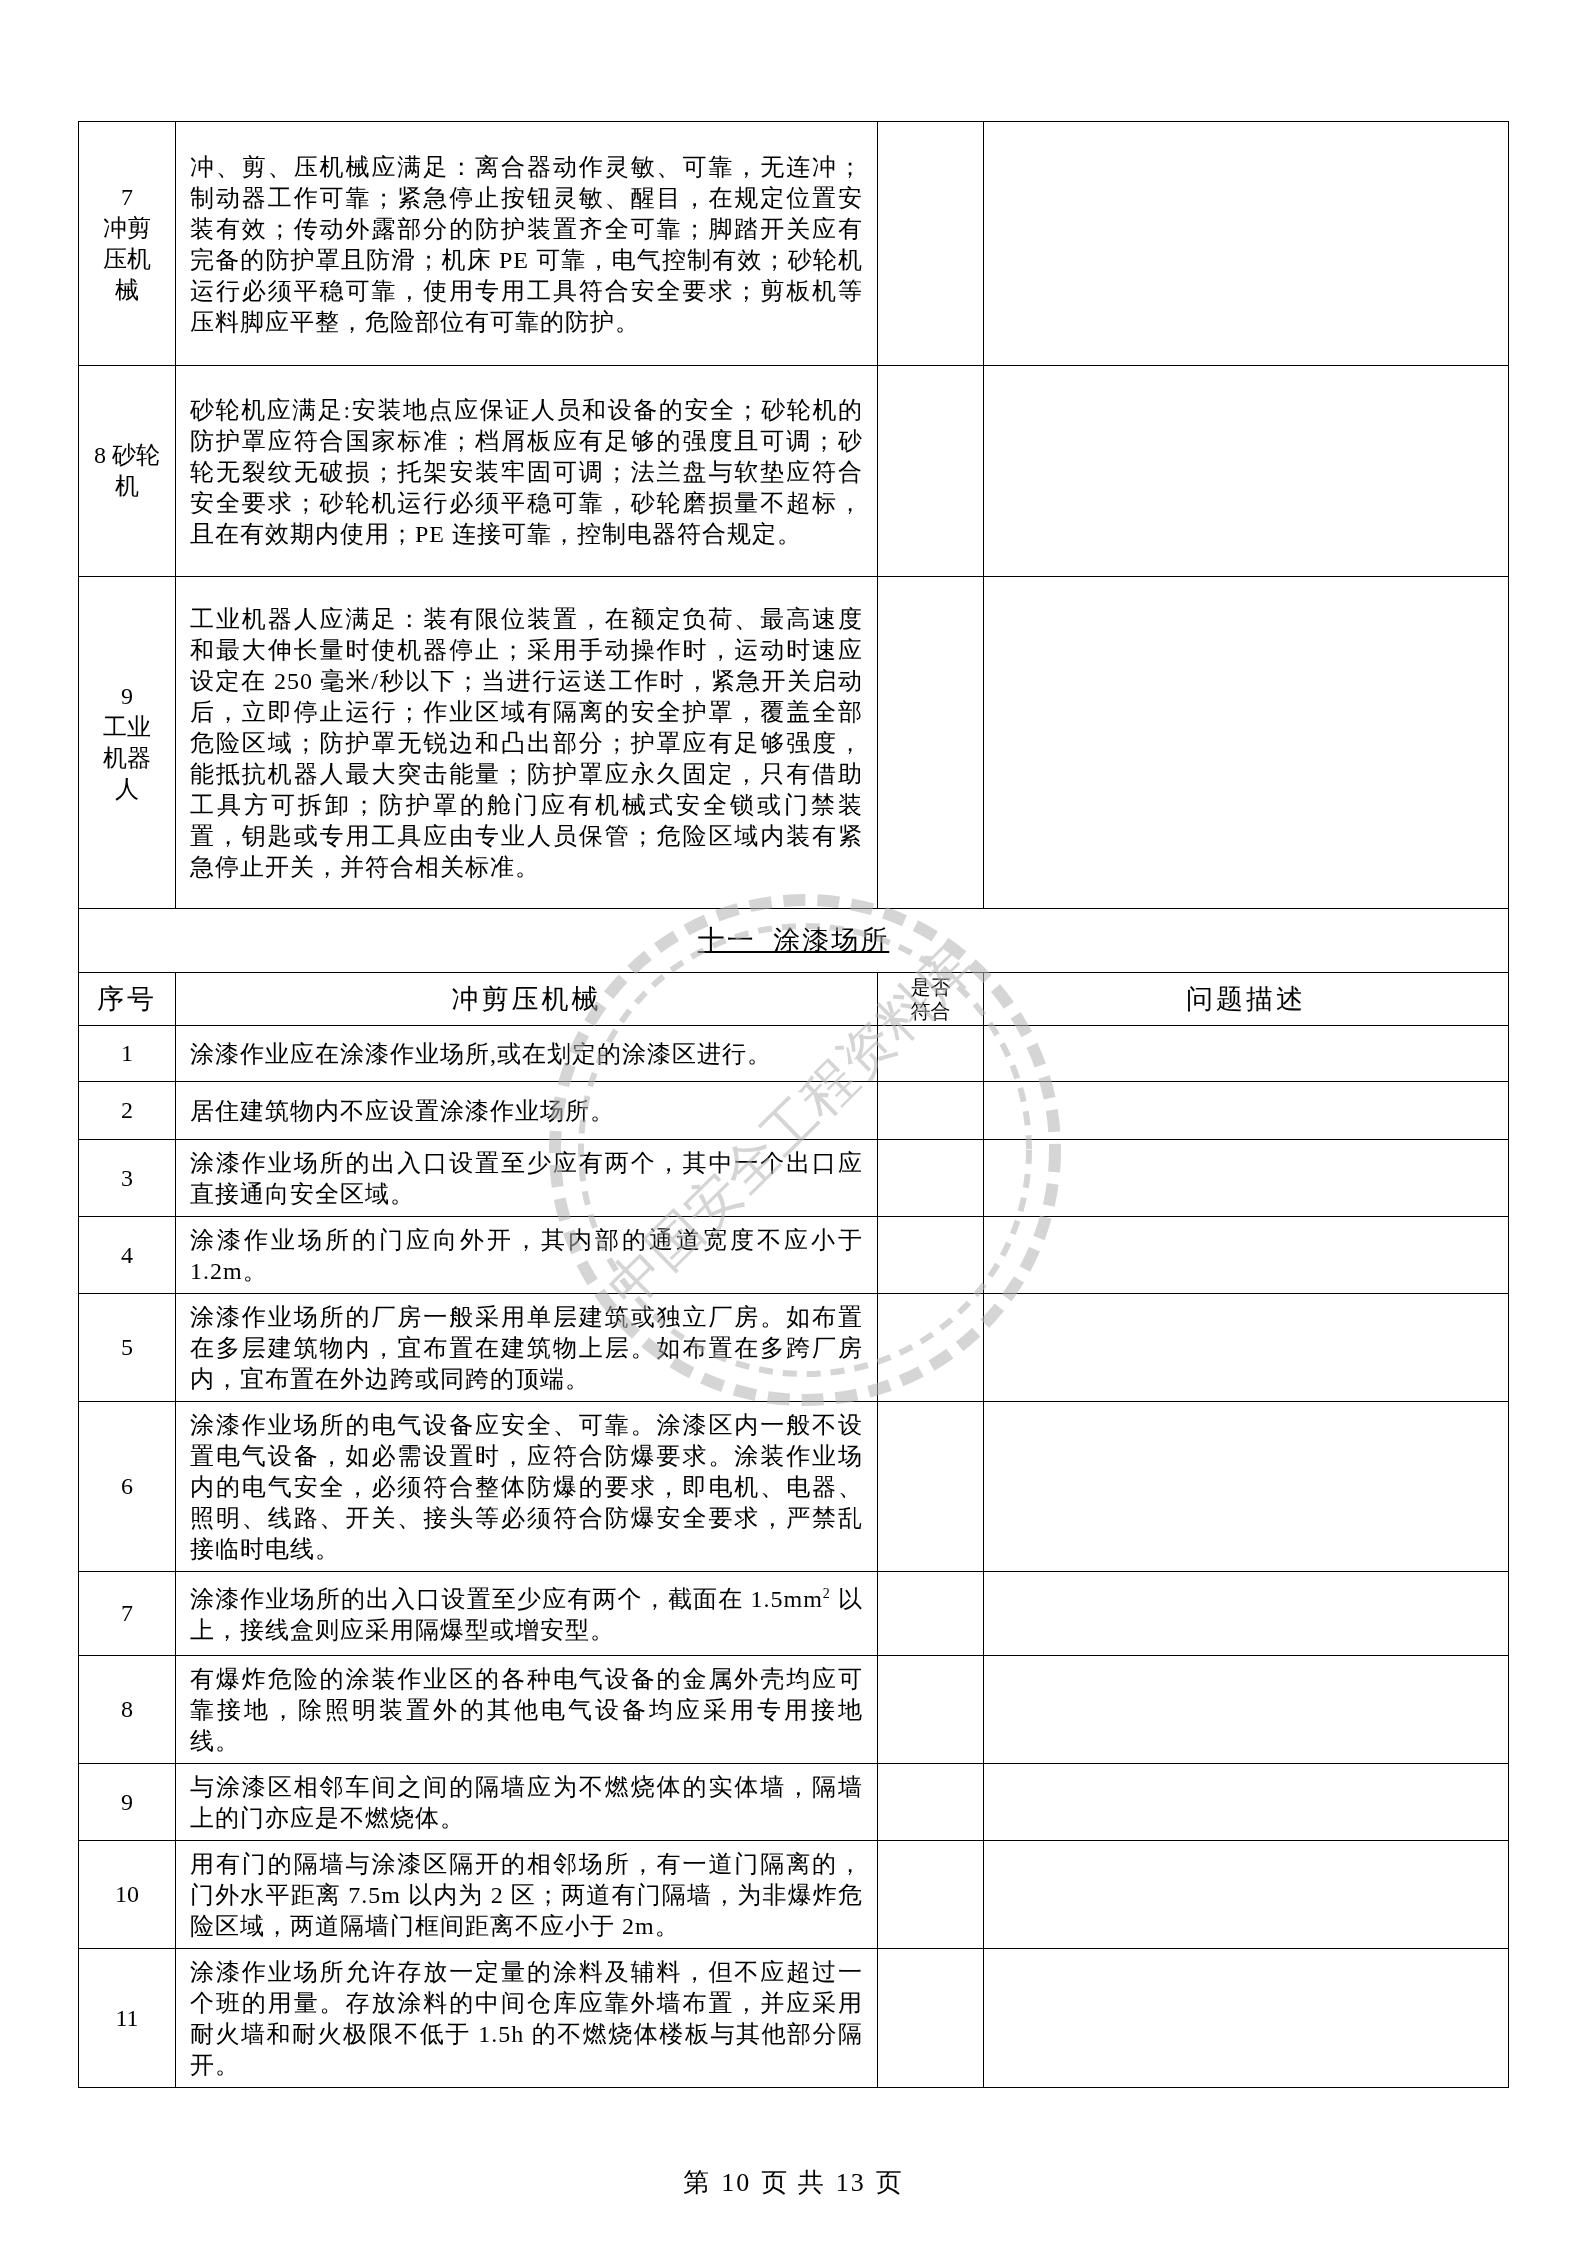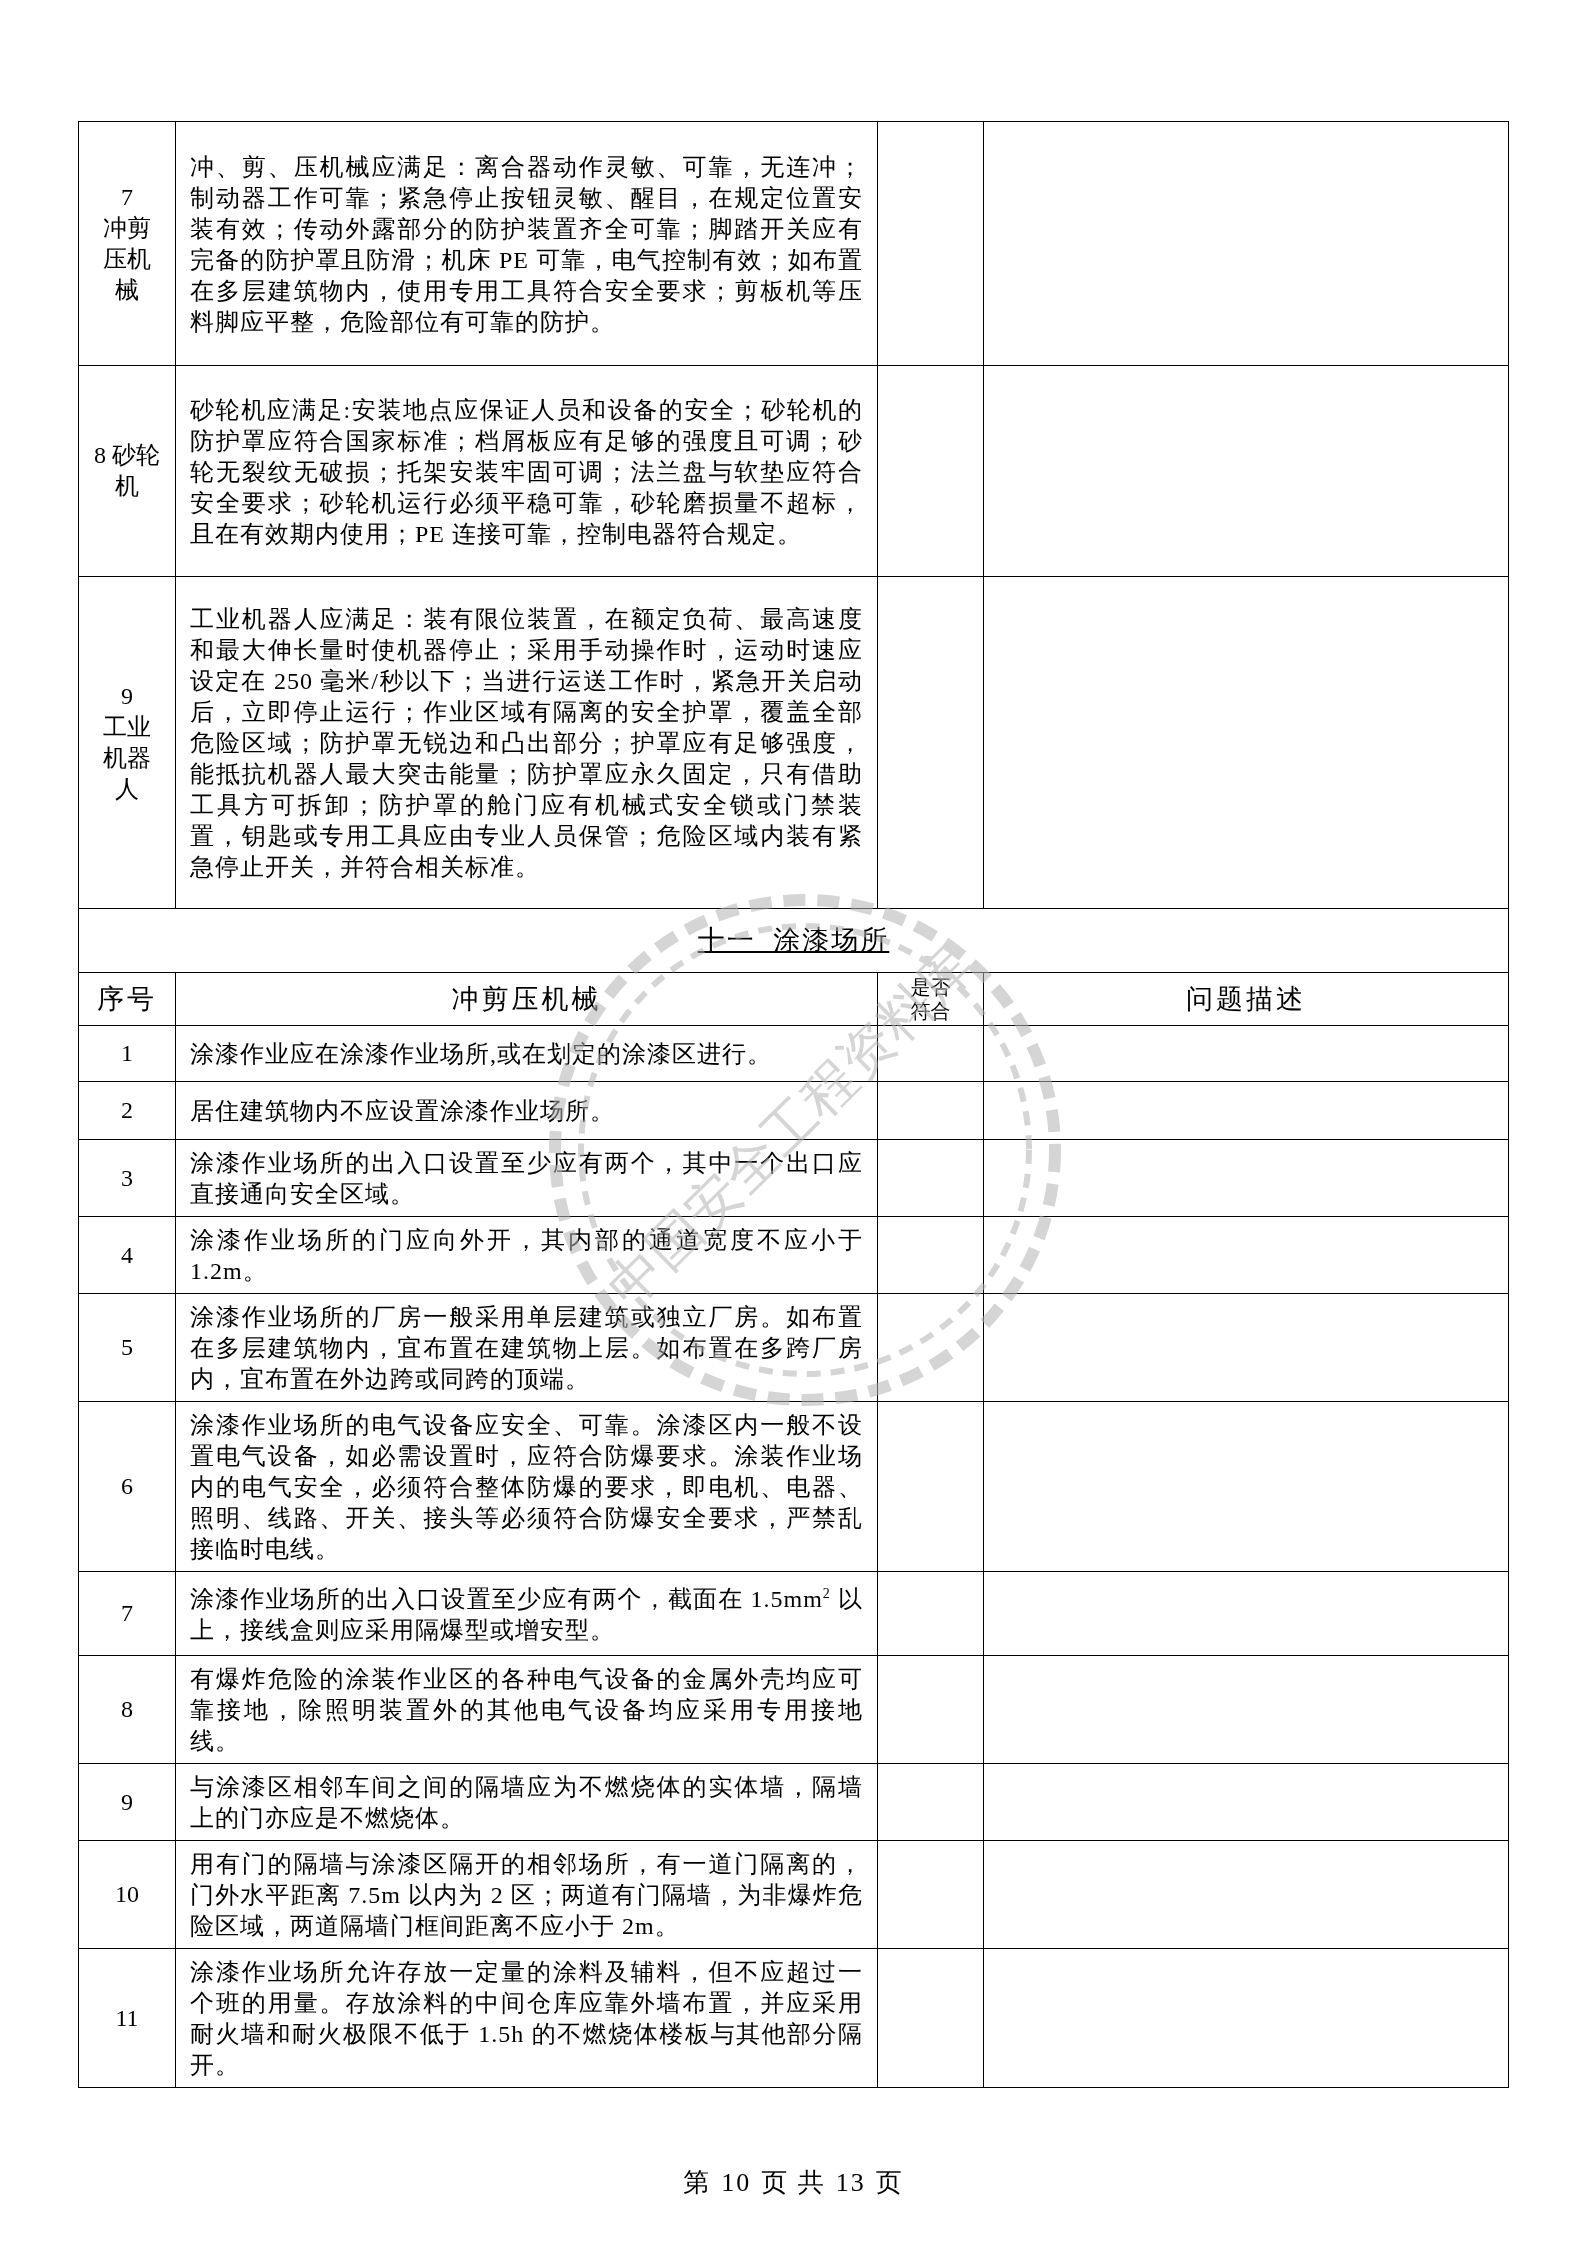--- a/index.html
+++ b/index.html
@@ -51,21 +51,21 @@
       <col class="col-check">
       <col class="col-desc">
   </colgroup>
   <tbody>
 
     <tr style="height:244px">
       <td class="no">
         <span>7</span><br>
         <span style="display:inline-block;width:62px;">冲剪压机械</span>
       </td>
-      <td class="content">冲、剪、压机械应满足：离合器动作灵敏、可靠，无连冲；制动器工作可靠；紧急停止按钮灵敏、醒目，在规定位置安装有效；传动外露部分的防护装置齐全可靠；脚踏开关应有完备的防护罩且防滑；机床 PE 可靠，电气控制有效；如布置在多层建筑物内，使用专用工具符合安全要求；剪板机等压料脚应平整，危险部位有可靠的防护。</td>
+      <td class="content">冲、剪、压机械应满足：离合器动作灵敏、可靠，无连冲；制动器工作可靠；紧急停止按钮灵敏、醒目，在规定位置安装有效；传动外露部分的防护装置齐全可靠；脚踏开关应有完备的防护罩且防滑；机床 PE 可靠，电气控制有效；砂轮机运行必须平稳可靠，使用专用工具符合安全要求；剪板机等压料脚应平整，危险部位有可靠的防护。</td>
       <td></td>
       <td></td>
     </tr>
     <tr style="height:211px">
       <td class="no">
         <span style="display:inline-block;width:70px;">
           <span>8</span>
           <span>砂轮机</span>
         </span>
       </td>

